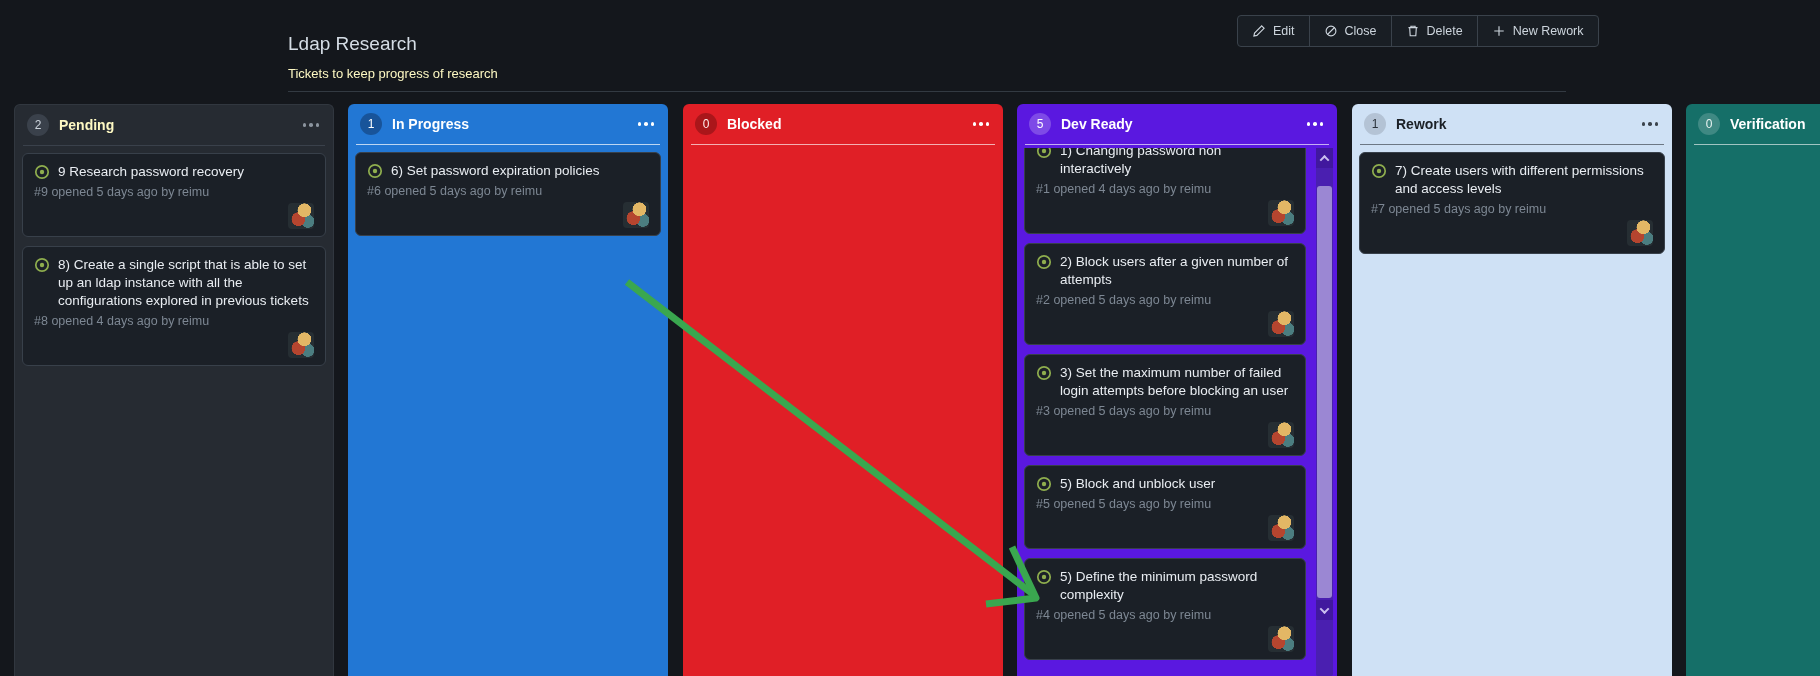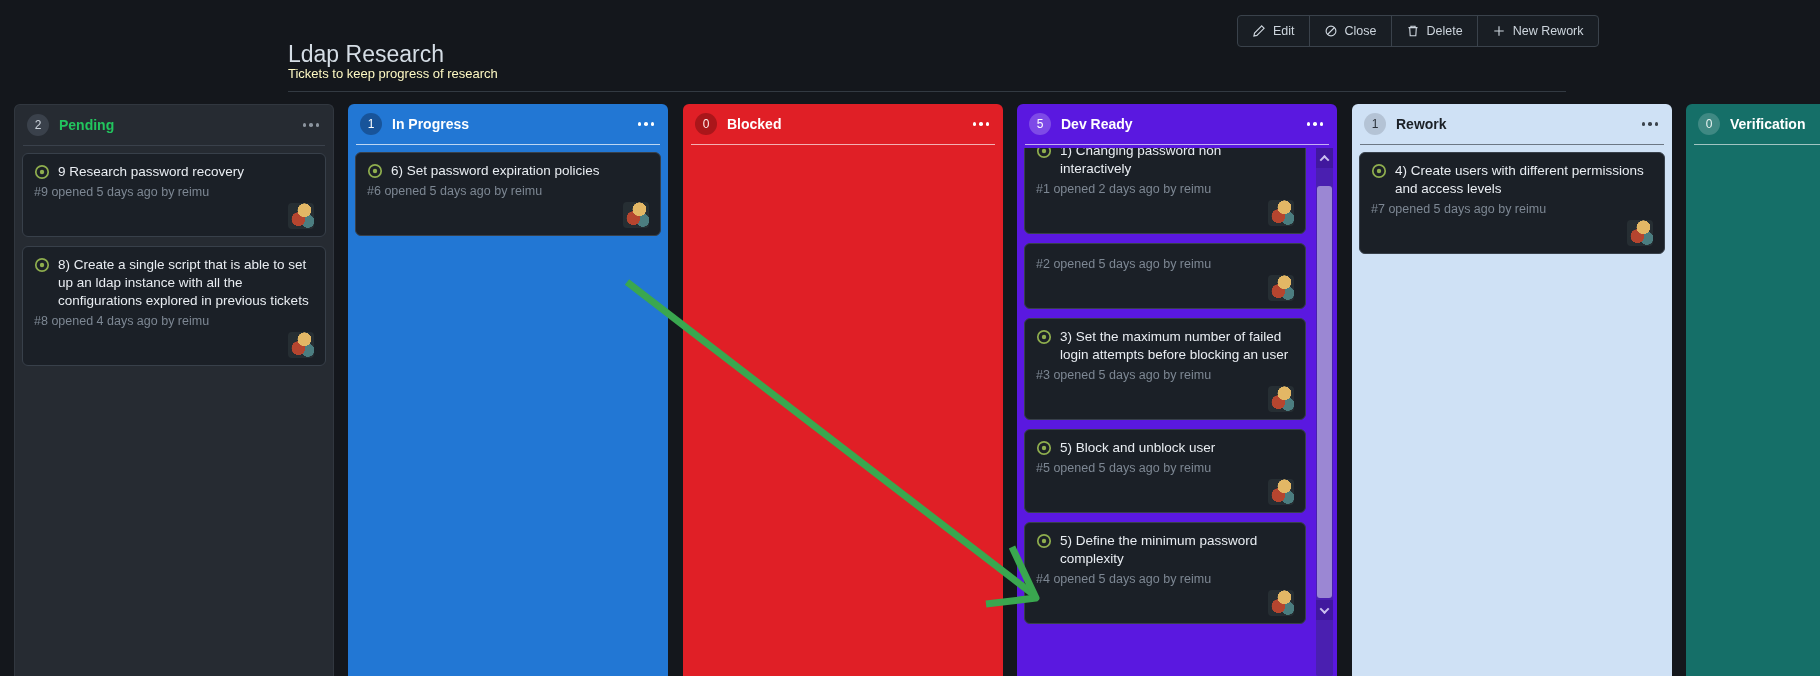--- a/index.html
+++ b/index.html
@@ -1,20 +1,20 @@
 <!DOCTYPE html>
 <html><head>
 <meta charset="utf-8">
 <style>
   html,body{margin:0;padding:0;width:1820px;height:676px;overflow:hidden;
     background:#14171c;font-family:"Liberation Sans","DejaVu Sans",sans-serif;}
   *{box-sizing:border-box;}
 
   
-  .page-title{position:absolute;left:288px;top:26px;font-size:23px;font-weight:500;color:#d5dde5;}
+  .page-title{position:absolute;left:288px;top:20px;font-size:19px;font-weight:500;color:#d5dde5;}
   .page-subtitle{position:absolute;left:288px;top:66px;font-size:13px;color:#fef9c3;}
   .page-divider{position:absolute;left:288px;top:91px;width:1278px;height:1px;background:#333a42;}
 
   .toolbar{position:absolute;top:15px;left:1237px;height:32px;display:flex;align-items:stretch;
     border:1px solid #3a424b;border-radius:4px;overflow:hidden;background:#191e24;}
   .toolbar button{display:flex;align-items:center;gap:7px;padding:0 14px;background:transparent;
     border:none;border-left:1px solid #3a424b;color:#cdd5dd;font-size:12.5px;cursor:pointer;
     font-family:inherit;white-space:nowrap;}
   .toolbar button:first-child{border-left:none;}
   .toolbar svg{stroke:#cdd5dd;fill:none;stroke-width:1.3;}
@@ -33,21 +33,21 @@
   .badge{flex:0 0 22px;width:22px;height:22px;border-radius:50%;font-size:12px;
     display:flex;align-items:center;justify-content:center;}
   .col-dark .badge{background:#3a414b;color:#cdd5dd;}
   .col-blue .badge{background:rgba(8,30,60,.38);color:#fff;}
   .col-red .badge{background:rgba(70,5,5,.35);color:#ffecec;}
   .col-purple .badge{background:rgba(255,255,255,.22);color:#fff;}
   .col-lightblue .badge{background:#b4c3d5;color:#2b323a;}
   .col-teal .badge{background:rgba(255,255,255,.18);color:#eaf4f2;}
 
   .col-title{font-size:14px;font-weight:600;}
-  .col-dark .col-title{color:#22c55e;}
+  .col-dark .col-title{color:#fef9c3;}
   .col-blue .col-title,.col-red .col-title,.col-purple .col-title,.col-teal .col-title{color:#fff;}
   .col-lightblue .col-title{color:#1b2026;}
 
   .menu-btn{margin-left:auto;display:flex;gap:3px;background:transparent;border:none;
     padding:5px 2px;cursor:pointer;align-items:center;}
   .menu-btn .dot{width:3.5px;height:3.5px;border-radius:50%;}
   .col-dark .menu-btn .dot{background:#8b949e;}
   .col-blue .menu-btn .dot,.col-red .menu-btn .dot,.col-purple .menu-btn .dot,.col-teal .menu-btn .dot{background:#fff;}
   .col-lightblue .menu-btn .dot{background:#3b434c;}
 
@@ -230,26 +230,33 @@
       <div class="col-sep"></div>
       <div class="cards clipped narrow">
         <div class="card">
           <div class="card-title">
             <svg class="issue-icon" width="16" height="16" viewBox="0 0 16 16">
               <circle cx="8" cy="8" r="6.2" fill="none" stroke="#8fae4e" stroke-width="1.7"></circle>
               <circle cx="8" cy="8" r="2.2" fill="#8fae4e"></circle>
             </svg>
             <span class="card-title-text">1) Changing password non interactively</span>
           </div>
-          <div class="card-meta">#1 opened 2 days ago by reimu</div>
-          <div class="avatar-row">
-            <div class="avatar"></div>
-          </div>
-        </div>
-        <div class="card">
+          <div class="card-meta">#1 opened 4 days ago by reimu</div>
+          <div class="avatar-row">
+            <div class="avatar"></div>
+          </div>
+        </div>
+        <div class="card">
+          <div class="card-title">
+            <svg class="issue-icon" width="16" height="16" viewBox="0 0 16 16">
+              <circle cx="8" cy="8" r="6.2" fill="none" stroke="#8fae4e" stroke-width="1.7"></circle>
+              <circle cx="8" cy="8" r="2.2" fill="#8fae4e"></circle>
+            </svg>
+            <span class="card-title-text">2) Block users after a given number of attempts</span>
+          </div>
           <div class="card-meta">#2 opened 5 days ago by reimu</div>
           <div class="avatar-row">
             <div class="avatar"></div>
           </div>
         </div>
         <div class="card">
           <div class="card-title">
             <svg class="issue-icon" width="16" height="16" viewBox="0 0 16 16">
               <circle cx="8" cy="8" r="6.2" fill="none" stroke="#8fae4e" stroke-width="1.7"></circle>
               <circle cx="8" cy="8" r="2.2" fill="#8fae4e"></circle>
@@ -311,21 +318,21 @@
         </button>
       </div>
       <div class="col-sep"></div>
       <div class="cards">
         <div class="card">
           <div class="card-title">
             <svg class="issue-icon" width="16" height="16" viewBox="0 0 16 16">
               <circle cx="8" cy="8" r="6.2" fill="none" stroke="#8fae4e" stroke-width="1.7"></circle>
               <circle cx="8" cy="8" r="2.2" fill="#8fae4e"></circle>
             </svg>
-            <span class="card-title-text">4) Create users with different permissions and access levels</span>
+            <span class="card-title-text">7) Create users with different permissions and access levels</span>
           </div>
           <div class="card-meta">#7 opened 5 days ago by reimu</div>
           <div class="avatar-row">
             <div class="avatar"></div>
           </div>
         </div>
       </div>
     </div>
     <div class="column col-teal" style="left: 1686px;">
       <div class="col-head">

